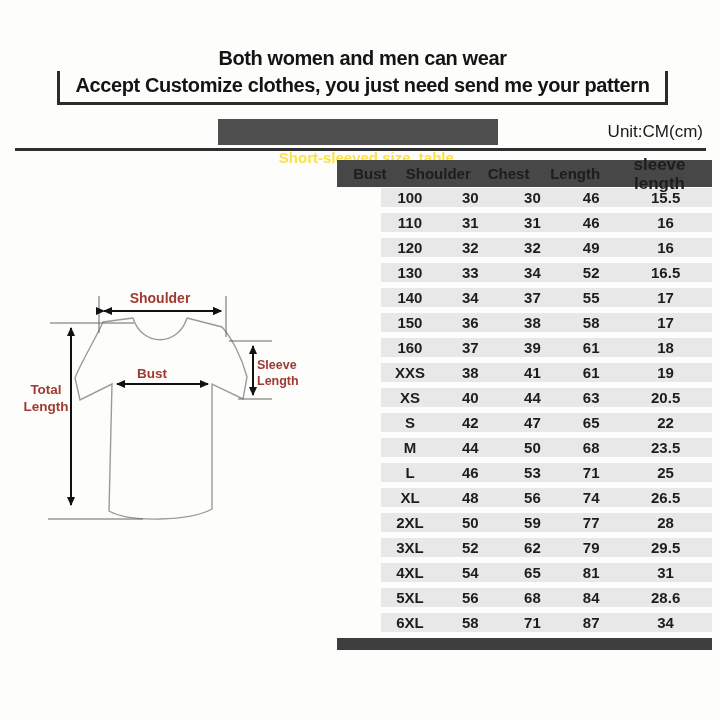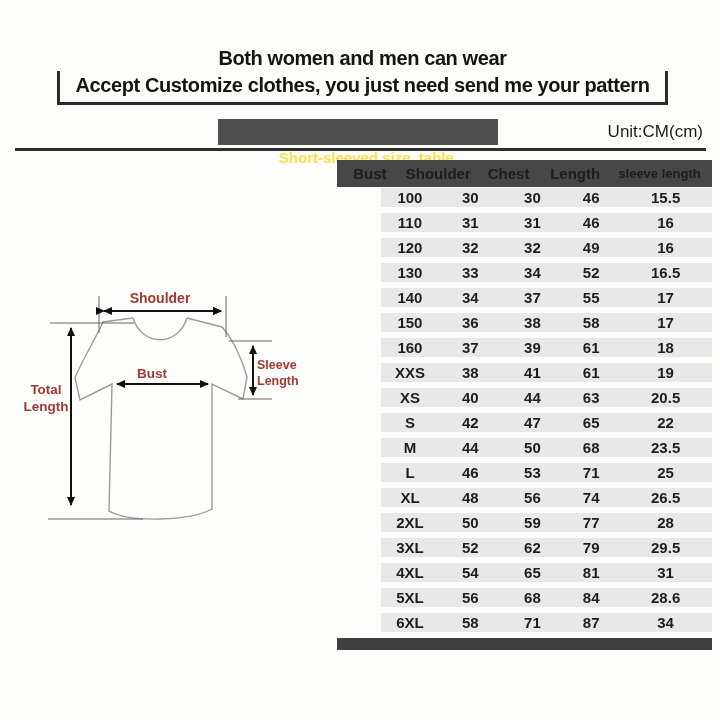--- a/index.html
+++ b/index.html
@@ -35,21 +35,21 @@
     position:absolute;left:15px;top:148px;width:691px;height:3px;background:#2f2f2f;
   }
 
   
   .size-table{position:absolute;left:337px;top:160px;width:375px;}
   .thead{
     display:flex;height:27px;background:#474747;color:#ffffff;
     font-weight:bold;align-items:center;
   }
   .thead .cell{font-size:15px;}
-  .thead .col-sleeve{font-size:13px;}
+  .thead .col-sleeve{font-size:17px;}
   .trow{
     display:flex;height:19px;margin-bottom:6px;background:#e8e8e8;
     align-items:center;
     margin-left:44px;
   }
   #rows{margin-top:1px;}
   .cell{
     text-align:center;font-weight:bold;font-size:15px;color:#1d1d1d;
     line-height:19px;overflow:hidden;
   }

